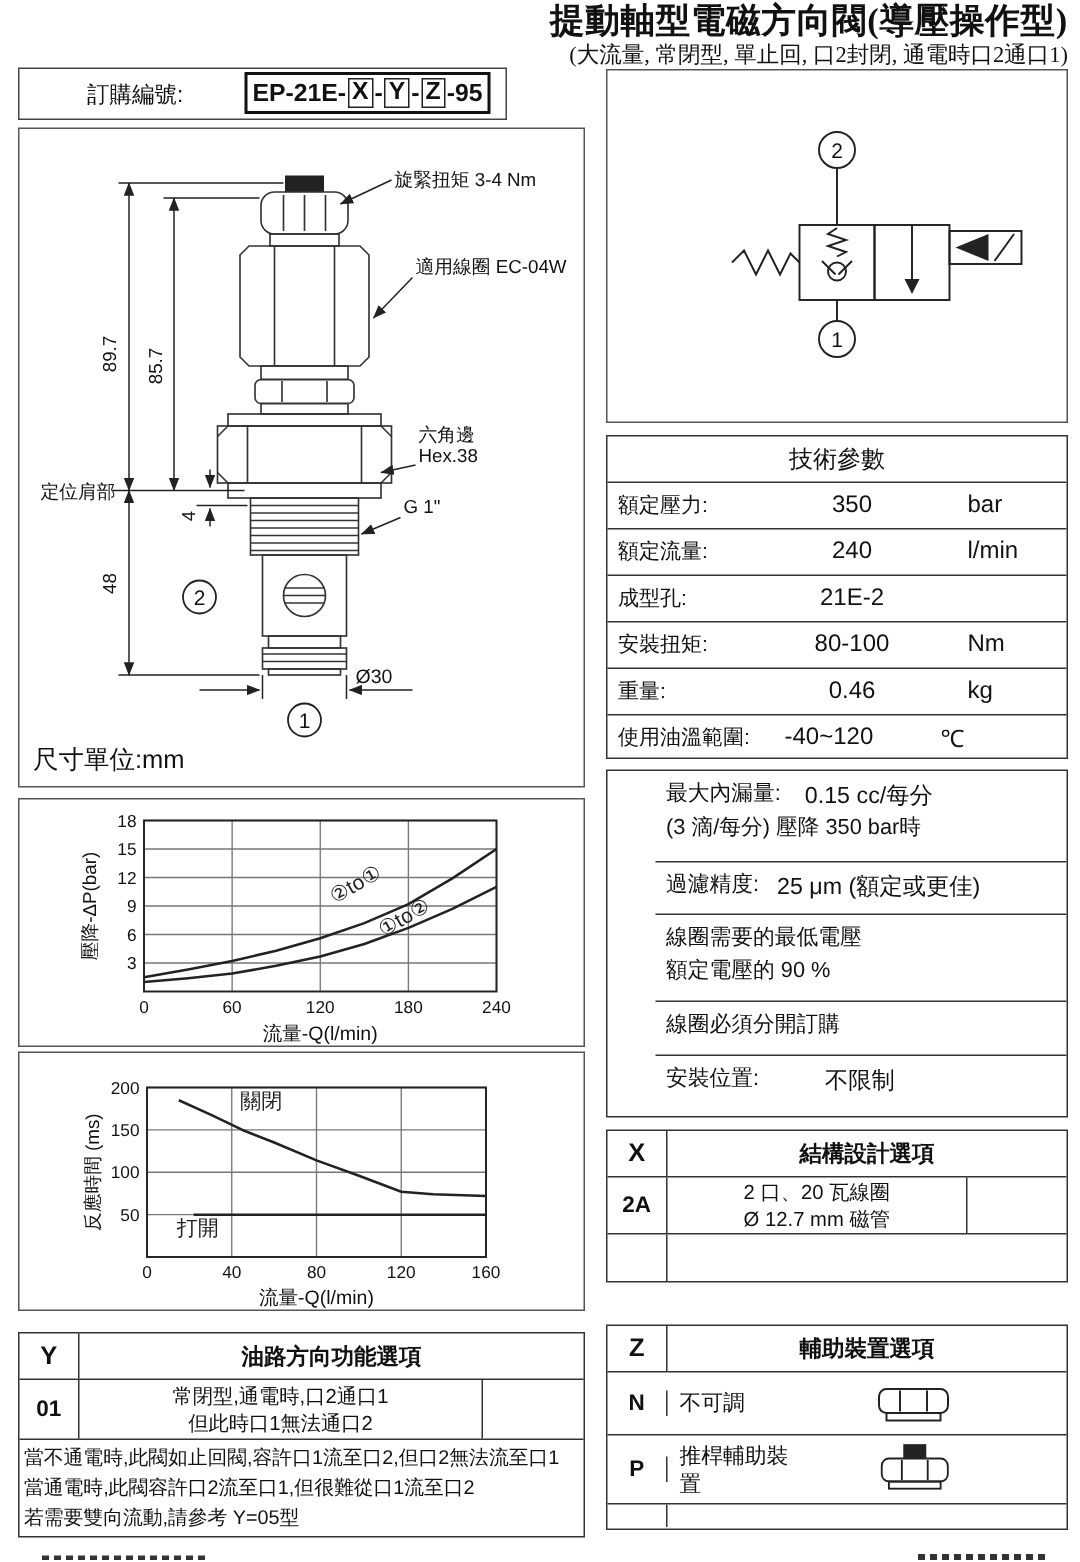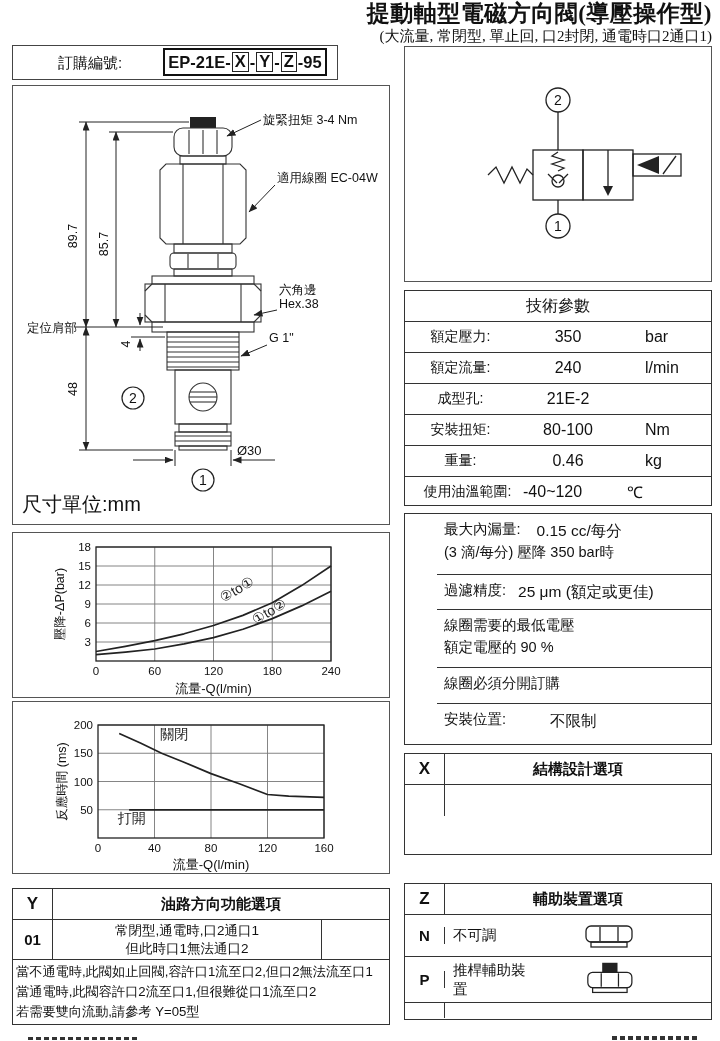--- a/index.html
+++ b/index.html
@@ -11,30 +11,30 @@
   .title-sub  { font-family:"Liberation Serif", serif; font-weight:normal; font-size:15px; margin-top:1px; }
 
   .order-box { position:absolute; left:12px; top:45px; width:326px; height:35px; border:1px solid #444; }
   .order-label { position:absolute; left:45px; top:8px; font-size:15px; }
   .order-code { position:absolute; left:150px; top:2px; width:164px; height:28px; border:2px solid #111;
                 display:flex; align-items:center; justify-content:center; font-weight:bold; font-size:16.5px; }
   .letter-box { border:1px solid #222; padding:0 2px; margin:0 1px; line-height:1.05; }
 
   .panel { position:absolute; border:1px solid #555; background:#fff; }
   .drawing-panel { left:12px; top:85px; width:378px; height:440px; }
-  .units-note { position:absolute; left:9px; bottom:6px; font-size:20px; }
+  .units-note { position:absolute; left:9px; bottom:6px; font-size:17px; }
   .chart1-panel { left:12px; top:532px; width:378px; height:166px; }
   .chart2-panel { left:12px; top:701px; width:378px; height:173px; }
   .symbol-panel { left:404px; top:46px; width:308px; height:236px; }
 
   .tech-a { position:absolute; left:404px; top:290px; width:308px; height:216px; border:1px solid #333;
             display:grid; grid-template-rows:30px repeat(6,31px); }
   .tech-header { display:flex; align-items:center; justify-content:center; font-weight:normal; font-size:16px; }
   .tech-row { border-top:1px solid #333; display:grid; grid-template-columns:104px 1fr 84px; align-items:center; }
-  .tech-row .lab { padding-left:7px; font-size:14px;text-align:center; }
+  .tech-row .lab { padding-left:7px; font-size:14px; }
   .tech-row .val { text-align:center; font-size:16px; }
   .tech-row .unit { font-size:16px; padding-left:18px; }
 
   .tech-b { position:absolute; left:404px; top:513px; width:308px; height:232px; border:1px solid #333; }
   .tb-group { border-top:1px solid #333; padding:5px 7px;margin-left:32px; }
   .tb-group:first-child { border-top:none; }
   .tb-line { display:flex; gap:16px; font-size:14.5px; line-height:1.5; }
   .tb-line .val { font-size:15.5px; }
   .tb-g1 { height:60px; } .tb-g2 { height:35px; } .tb-g3 { height:58px; } .tb-g4 { height:36px; } .tb-g5 { height:40px; }
 
@@ -342,20 +342,28 @@
           <span class="val">不限制</span>
         </div>
     </div>
   </div>
 
   <div class="opt-table x-table">
     <div class="opt-header">
       <span class="opt-key">X</span>
       <span class="opt-title">結構設計選項</span>
     </div>
+    <div class="opt-row" style="height:38px;">
+      <span class="opt-code">2A</span>
+      <span class="opt-desc">
+        <span>2 口、20 瓦線圈</span>
+        <span>Ø 12.7 mm 磁管</span>
+      </span>
+      <span class="opt-extra"></span>
+    </div>
     <div class="opt-row" style="height:32px;">
       <span class="opt-code"></span>
       <span class="opt-desc"></span>
     </div>
   </div>
 
   <div class="opt-table y-table">
     <div class="opt-header">
       <span class="opt-key">Y</span>
       <span class="opt-title">油路方向功能選項</span>

